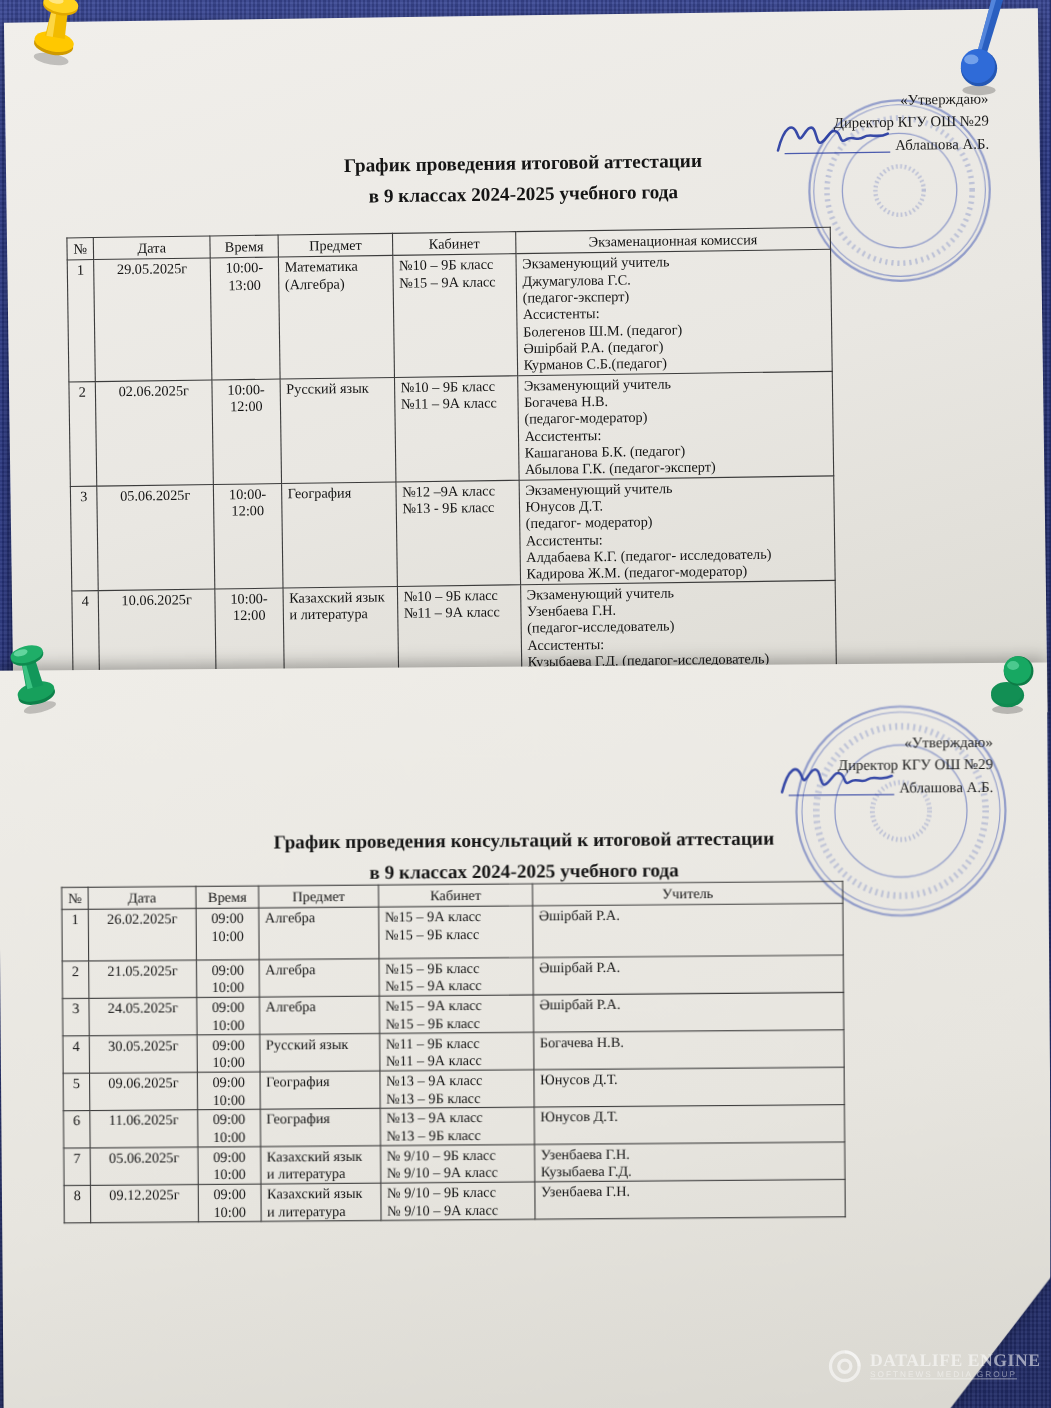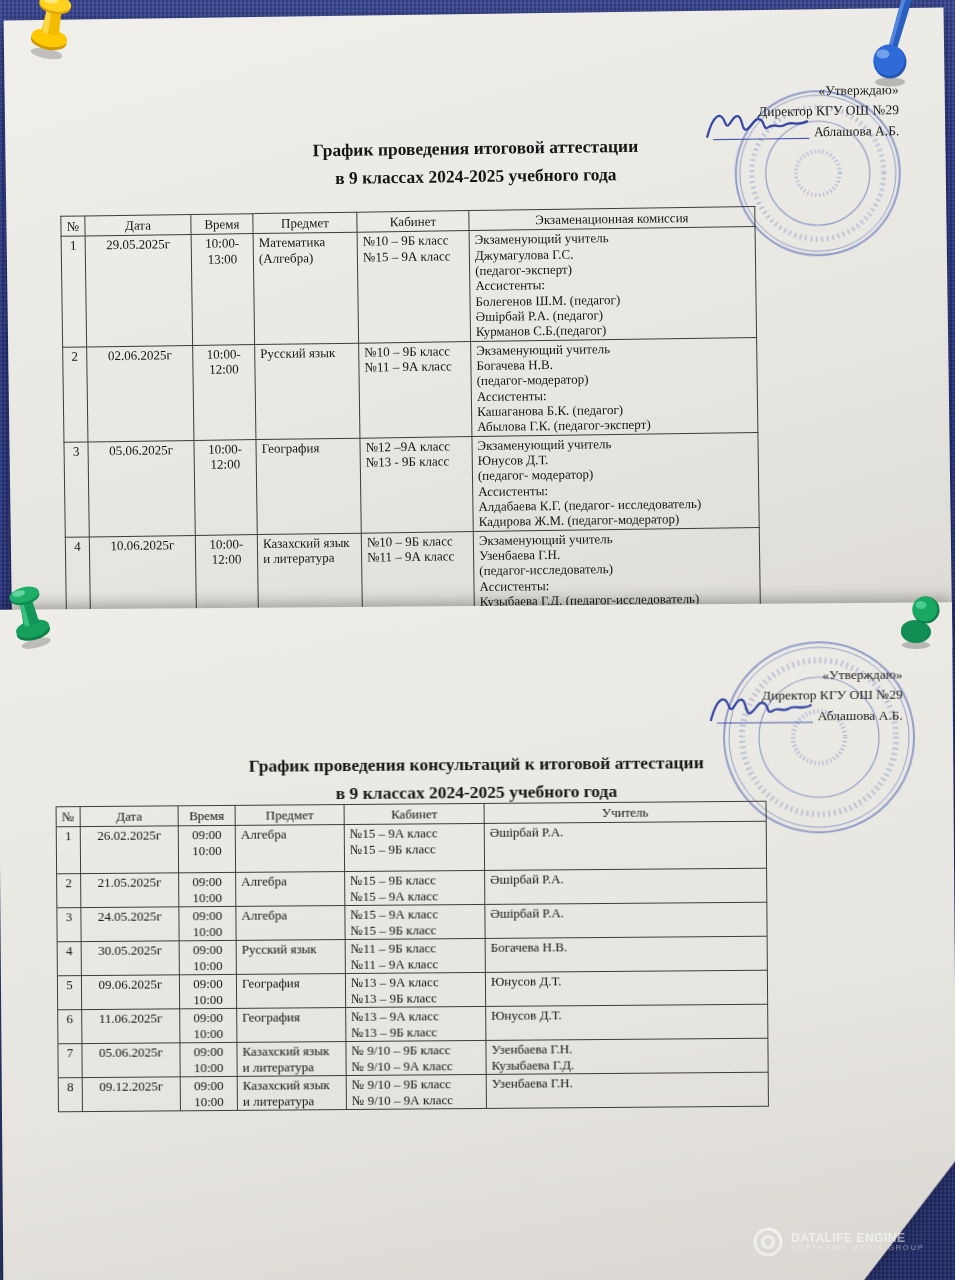--- a/index.html
+++ b/index.html
@@ -67,22 +67,22 @@
   #pin-yellow{left:20px;top:-8px;transform:rotate(10deg);}
   #pin-blue{left:858px;top:-10px;}
   #pin-green-left{left:0px;top:584px;transform:rotate(-14deg);}
   #pin-green-right{left:892px;top:592px;}
   
   #watermark{
     position:absolute;left:752px;top:1226px;z-index:40;
     display:flex;align-items:center;gap:7px;
     font-family:"Liberation Sans",sans-serif;color:rgba(255,255,255,.55);
   }
-  #watermark .wm-title{font-size:12px;font-weight:bold;letter-spacing:.5px;line-height:1;}
-  #watermark .wm-sub{font-size:7.5px;letter-spacing:1.8px;margin-top:0;line-height:1;color:rgba(255,255,255,.45);}
+  #watermark .wm-title{font-size:16px;font-weight:bold;letter-spacing:.5px;line-height:1;font-family:Liberation Serif, serif;}
+  #watermark .wm-sub{font-size:7.5px;letter-spacing:1.8px;margin-top:0;line-height:1;color:rgba(255,255,255,.45);text-decoration:underline;}
 </style>
 </head>
 <body>
 
 <div id="board">
 
   <div class="sheet" id="sheet1">
 
     <svg class="seal" width="172" height="172" viewBox="0 0 172 172">
       <circle cx="86" cy="86" r="82" fill="none" stroke="#4a5fb5" stroke-width="2"></circle>

